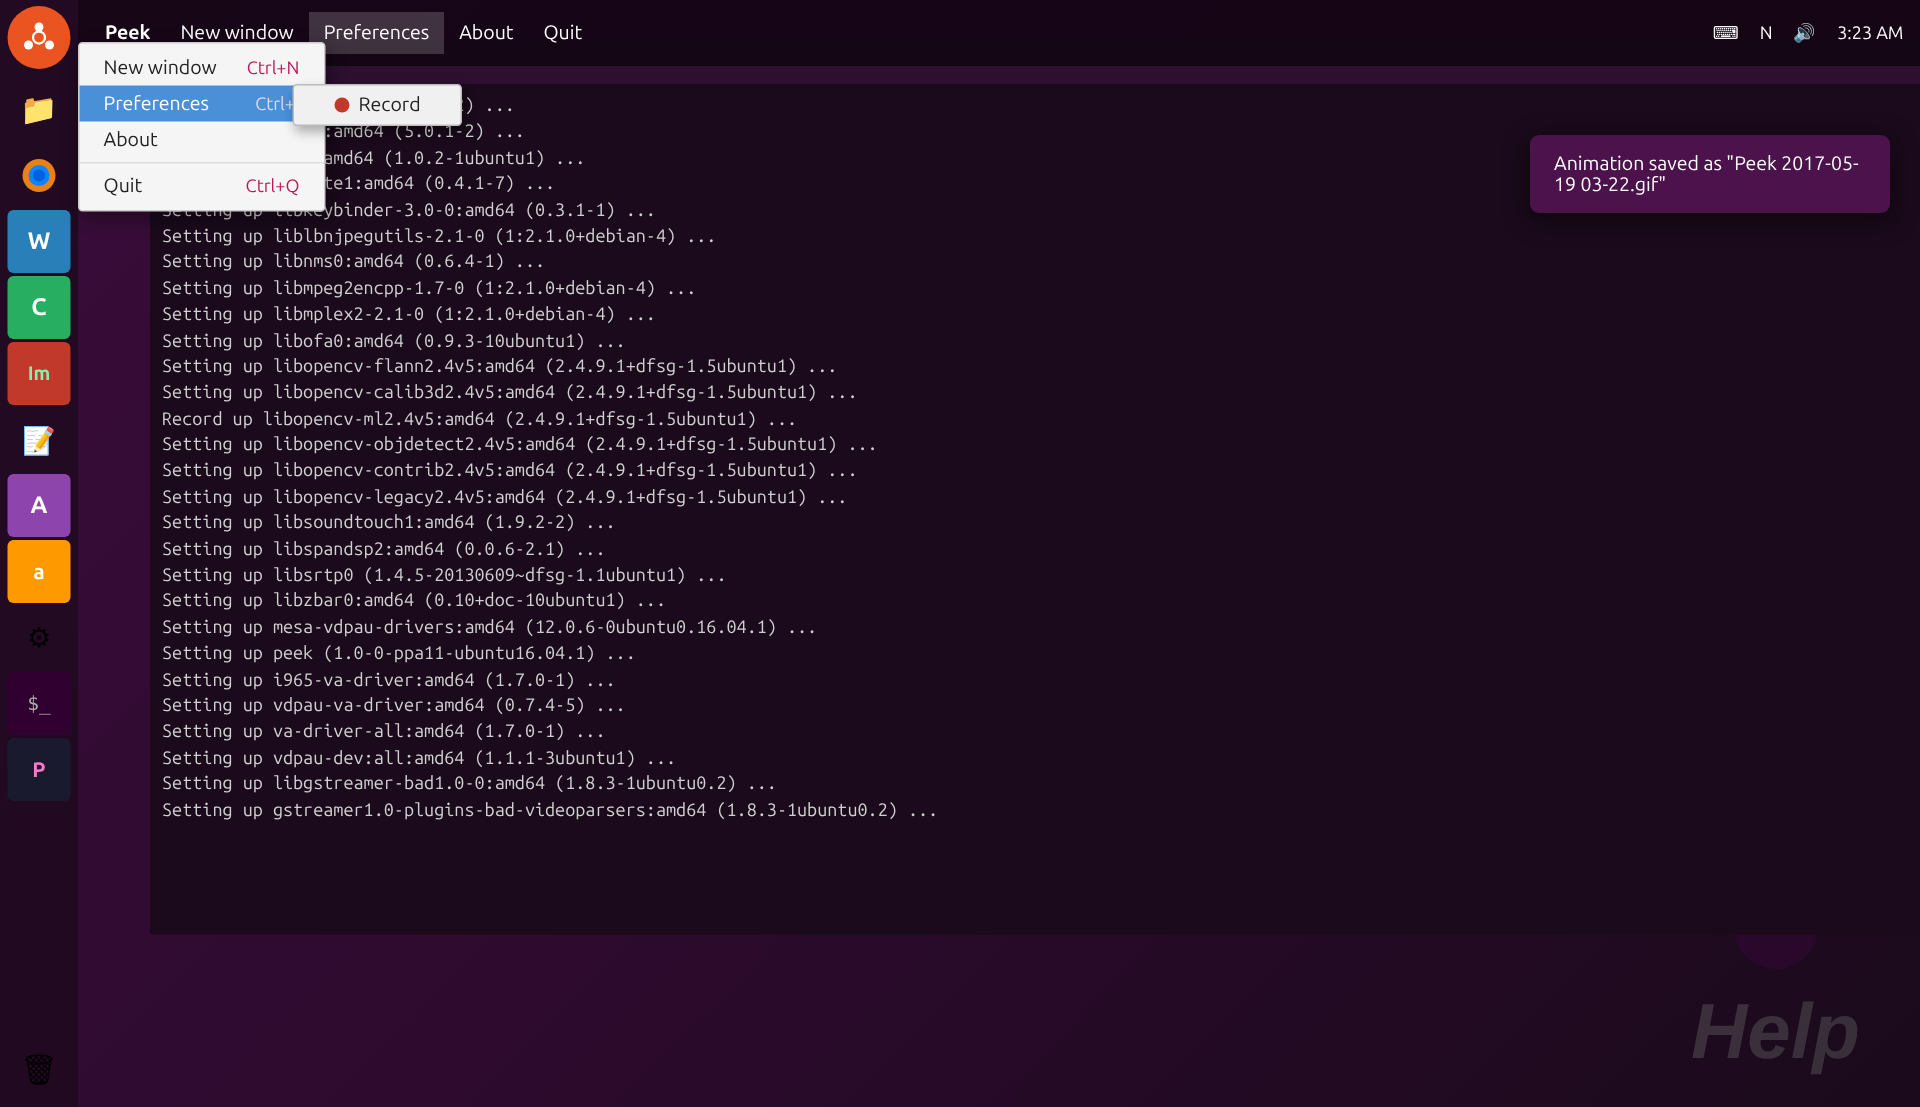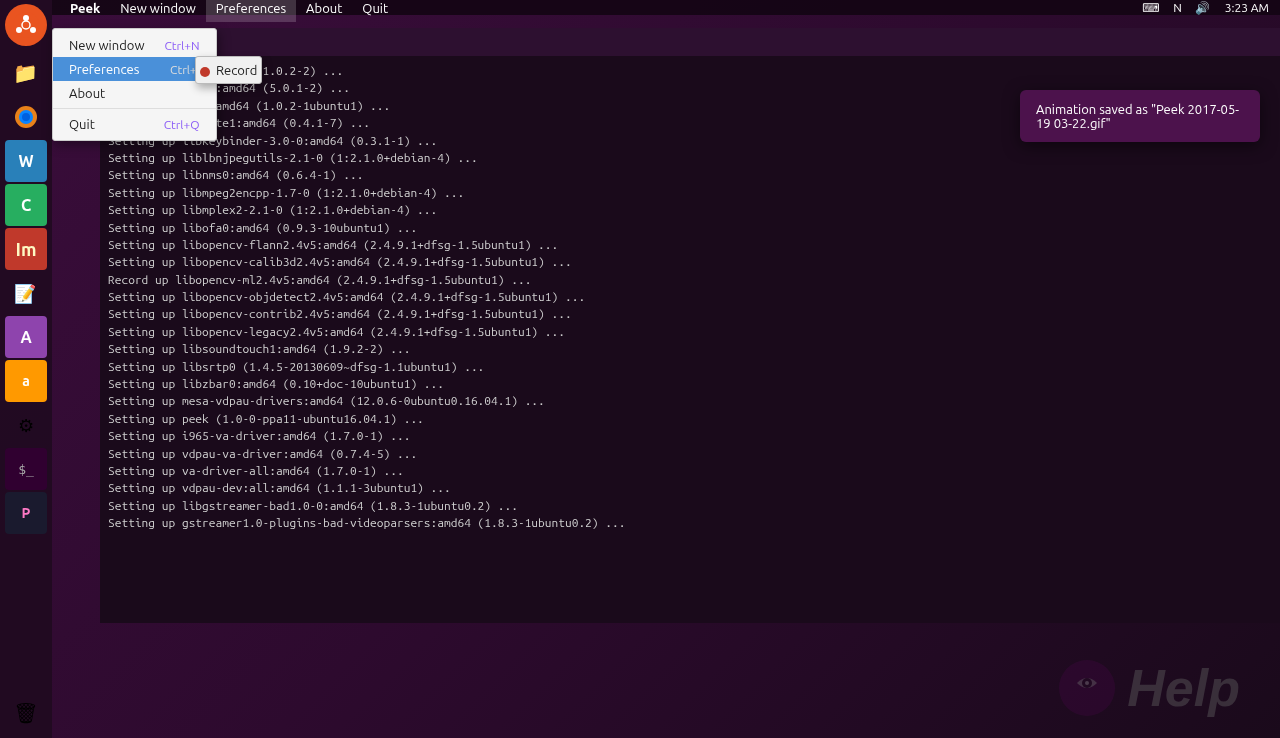--- a/index.html
+++ b/index.html
@@ -52,21 +52,21 @@
       border-radius: 50%;
       font-size: 24px;
     }
 
     
     .menubar {
       position: absolute;
       top: 0;
       left: 52px;
       right: 0;
-      height: 15px;
+      height: 44px;
       background: rgba(20, 5, 20, 0.92);
       display: flex;
       align-items: center;
       padding: 0 8px;
       z-index: 100;
       color: #fff;
       font-size: 13px;
     }
 
     .menubar-left {
@@ -128,21 +128,21 @@
       cursor: pointer;
       justify-content: space-between;
     }
 
     .dropdown-item.highlighted {
       background: #4a90d9;
       color: #fff;
     }
 
     .dropdown-shortcut {
-      color: #8b5cf6;
+      color: #be185d;
       font-size: 12px;
       margin-left: 20px;
     }
 
     .dropdown-item.highlighted .dropdown-shortcut {
       color: #ddd;
     }
 
     .dropdown-separator {
       height: 1px;
@@ -165,25 +165,25 @@
     }
 
     
     .record-popup {
       position: absolute;
       top: 56px;
       left: 195px;
       background: #f0f0f0;
       border: 1px solid #bbb;
       border-radius: 3px;
-      padding: 6px 4px;
+      padding: 6px 27px;
       z-index: 300;
       box-shadow: 2px 4px 8px rgba(0,0,0,0.3);
       display: flex;
-      align-items: flex-end;
+      align-items: center;
       gap: 6px;
       font-size: 13px;
       color: #222;
       cursor: pointer;
     }
 
     .record-circle {
       width: 10px;
       height: 10px;
       background: #c0392b;
@@ -234,20 +234,21 @@
 
     
     .watermark {
       position: absolute;
       bottom: 20px;
       right: 40px;
       display: flex;
       align-items: center;
       gap: 10px;
       opacity: 0.4;
+      flex-direction: column;
     }
 
     
     .tray-icon {
       font-size: 12px;
       cursor: pointer;
       padding: 0 3px;
     }
   </style>
 </head>
@@ -269,21 +270,21 @@
   <div class="dock-item" style="font-size:20px;">📁</div>
   <div class="dock-item">
     <svg width="28" height="28" viewBox="0 0 28 28">
       <circle cx="14" cy="14" r="11" fill="#e8811a"></circle>
       <circle cx="14" cy="14" r="7" fill="#0a84ff"></circle>
       <circle cx="14" cy="14" r="4" fill="#0060df"></circle>
     </svg>
   </div>
   <div class="dock-item" style="background:#2980b9;border-radius:4px;color:#fff;font-weight:bold;font-size:16px;">W</div>
   <div class="dock-item" style="background:#27ae60;border-radius:4px;color:#fff;font-weight:bold;font-size:16px;">C</div>
-  <div class="dock-item" style="background:#c0392b;border-radius:4px;color:#fef9c3;font-weight:bold;font-size:18px;">Im</div>
+  <div class="dock-item" style="background:#c0392b;border-radius:4px;color:#86efac;font-weight:bold;font-size:13px;">Im</div>
   <div class="dock-item" style="font-size:18px;">📝</div>
   <div class="dock-item" style="background:#8e44ad;border-radius:4px;color:#fff;font-weight:bold;font-size:16px;">A</div>
   <div class="dock-item" style="background:#ff9900;border-radius:4px;color:#fff;font-weight:bold;font-size:14px;">a</div>
   <div class="dock-item" style="font-size:18px;">⚙</div>
   <div class="dock-item" style="background:#300030;border-radius:4px;color:#aaa;font-family:monospace;font-size:13px;">$_</div>
   <div class="dock-item" style="background:#1a1a2e;border-radius:4px;color:#ff79c6;font-weight:bold;font-size:14px;">P</div>
   <div style="flex:1;"></div>
   <div class="dock-item" style="font-size:20px;">🗑</div>
 </div>
 
@@ -354,20 +355,21 @@
     <div class="terminal-line">Setting up libmpeg2encpp-1.7-0 (1:2.1.0+debian-4) ...</div>
     <div class="terminal-line">Setting up libmplex2-2.1-0 (1:2.1.0+debian-4) ...</div>
     <div class="terminal-line">Setting up libofa0:amd64 (0.9.3-10ubuntu1) ...</div>
     <div class="terminal-line">Setting up libopencv-flann2.4v5:amd64 (2.4.9.1+dfsg-1.5ubuntu1) ...</div>
     <div class="terminal-line">Setting up libopencv-calib3d2.4v5:amd64 (2.4.9.1+dfsg-1.5ubuntu1) ...</div>
     <div class="terminal-line">Record up libopencv-ml2.4v5:amd64 (2.4.9.1+dfsg-1.5ubuntu1) ...</div>
     <div class="terminal-line">Setting up libopencv-objdetect2.4v5:amd64 (2.4.9.1+dfsg-1.5ubuntu1) ...</div>
     <div class="terminal-line">Setting up libopencv-contrib2.4v5:amd64 (2.4.9.1+dfsg-1.5ubuntu1) ...</div>
     <div class="terminal-line">Setting up libopencv-legacy2.4v5:amd64 (2.4.9.1+dfsg-1.5ubuntu1) ...</div>
     <div class="terminal-line">Setting up libsoundtouch1:amd64 (1.9.2-2) ...</div>
+    <div class="terminal-line">Setting up libspandsp2:amd64 (0.0.6-2.1) ...</div>
     <div class="terminal-line">Setting up libsrtp0 (1.4.5-20130609~dfsg-1.1ubuntu1) ...</div>
     <div class="terminal-line">Setting up libzbar0:amd64 (0.10+doc-10ubuntu1) ...</div>
     <div class="terminal-line">Setting up mesa-vdpau-drivers:amd64 (12.0.6-0ubuntu0.16.04.1) ...</div>
     <div class="terminal-line">Setting up peek (1.0-0-ppa11-ubuntu16.04.1) ...</div>
     <div class="terminal-line">Setting up i965-va-driver:amd64 (1.7.0-1) ...</div>
     <div class="terminal-line">Setting up vdpau-va-driver:amd64 (0.7.4-5) ...</div>
     <div class="terminal-line">Setting up va-driver-all:amd64 (1.7.0-1) ...</div>
     <div class="terminal-line">Setting up vdpau-dev:all:amd64 (1.1.1-3ubuntu1) ...</div>
     <div class="terminal-line">Setting up libgstreamer-bad1.0-0:amd64 (1.8.3-1ubuntu0.2) ...</div>
     <div class="terminal-line">Setting up gstreamer1.0-plugins-bad-videoparsers:amd64 (1.8.3-1ubuntu0.2) ...</div>

